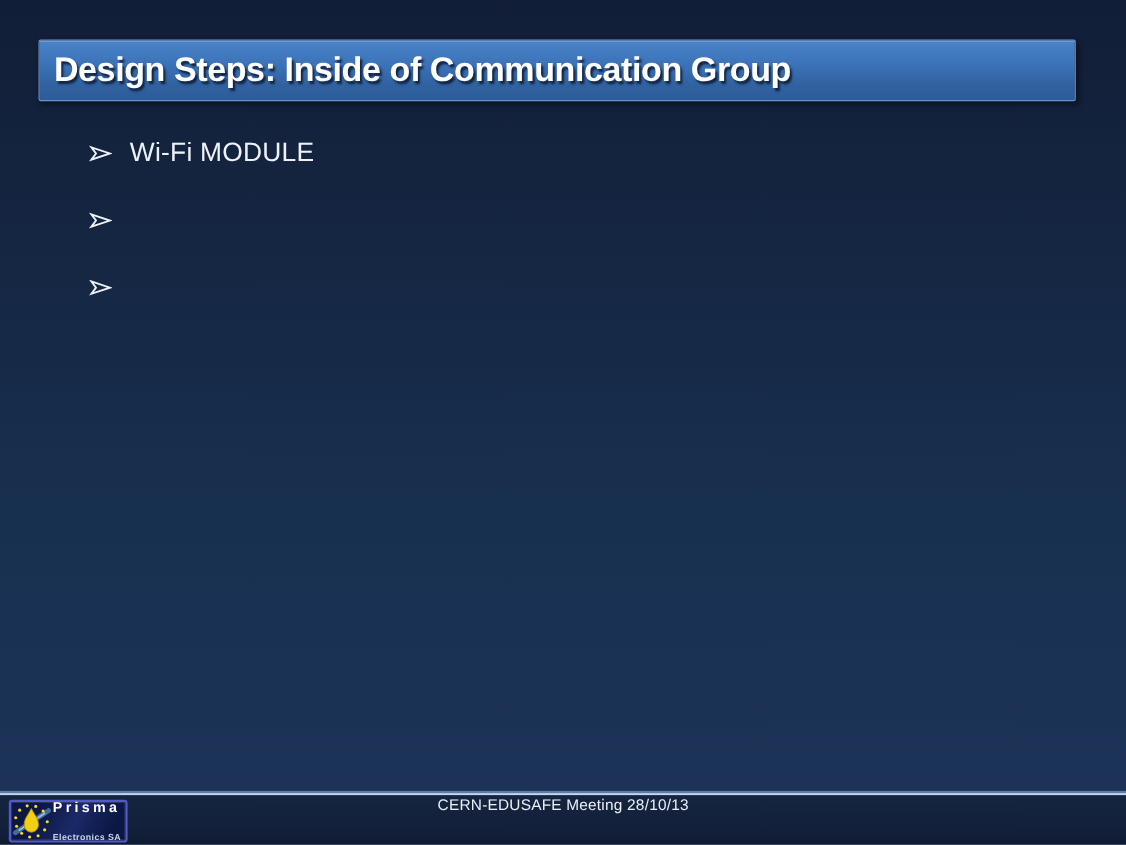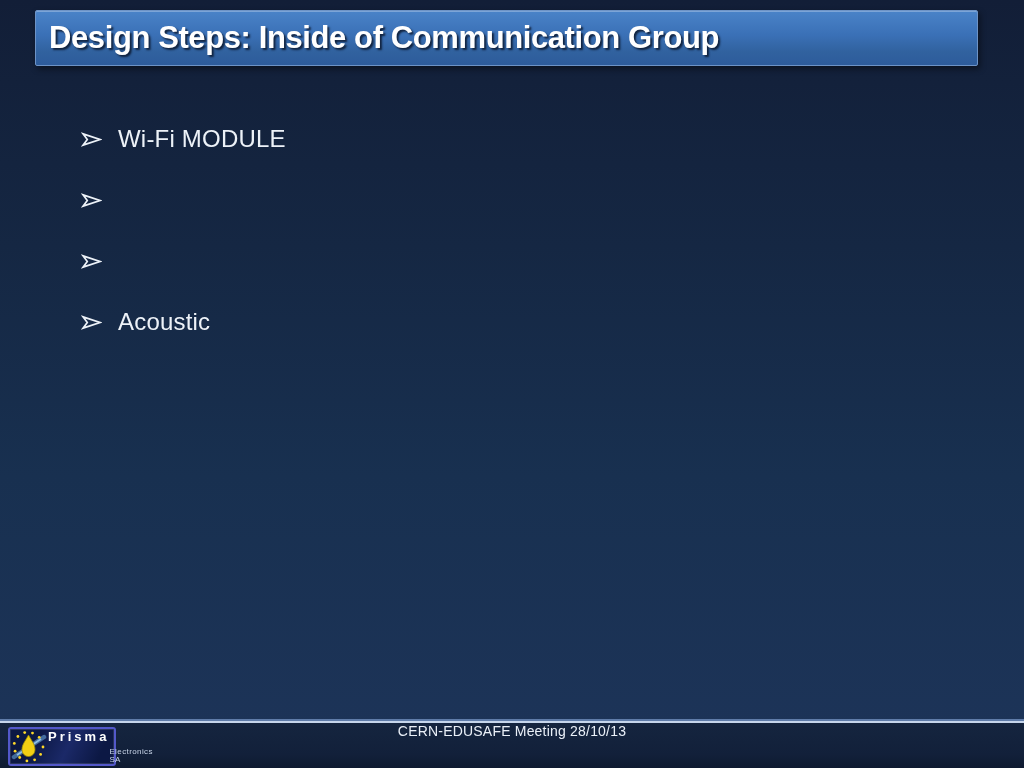--- a/index.html
+++ b/index.html
@@ -1,21 +1,21 @@
 <!DOCTYPE html>
 <html style="--background-top: #121e37; --background-bottom: #1d3459; --banner-top: #4a83c8; --banner-bottom: #2d5b9b; --divider-soft: #5f7ca9; --divider-bright: #c6d6ec; --footer-band: #12203a; --logo-border: #5358ca; --star-yellow: #f2cf13; --text-white: #ffffff;"><head>
 <meta charset="utf-8">
 <style>
   html,body{margin:0;padding:0;}
   body{width:1024px;height:768px;overflow:hidden;font-family:"Liberation Sans",sans-serif;}
   .slide{position:relative;width:1024px;height:768px;
     background:linear-gradient(180deg,var(--background-top,#121e37) 0%,#152743 32%,#183050 62%,var(--background-bottom,#1d3459) 100%);}
 
   
-  .title-banner{position:absolute;left:35px;top:10px;width:943px;height:56px;box-sizing:border-box;
+  .title-banner{position:absolute;left:35px;top:36px;width:943px;height:56px;box-sizing:border-box;
     border:1px solid #6d93c6;border-radius:2px;
     background:linear-gradient(180deg,var(--banner-top,#4a83c8) 0%,#3a70b6 45%,#31629f 75%,var(--banner-bottom,#2d5b9b) 100%);
     box-shadow:inset 0 1px 0 rgba(255,255,255,.28),2px 3px 6px rgba(0,0,0,.45);
     display:flex;align-items:center;padding-left:13px;}
   .title-banner h1{margin:0;font-size:31px;font-weight:bold;color:#ffffff;letter-spacing:-0.4px;
     text-shadow:2px 2px 2px rgba(10,22,44,.85);white-space:nowrap;}
 
   
   .bullets{position:absolute;left:81px;top:125px;margin:0;padding:0;list-style:none;}
   .bullet-item{display:flex;align-items:center;height:28px;margin-bottom:33px;text-align:center;}
@@ -31,23 +31,23 @@
     display:flex;align-items:flex-start;justify-content:center;}
   .footer-text{font-size:14px;color:#eaf0f8;letter-spacing:0.2px;}
 
   
   .logo{position:absolute;left:8px;top:727px;width:104px;height:35px;
     border:2px solid var(--logo-border,#5358ca);border-radius:3px;
     background:linear-gradient(115deg,#0c1844 25%,#1b2968 55%,#0c1844 85%);
     box-shadow:inset 0 0 0 1px rgba(255,255,255,.12);
     display:flex;align-items:center;}
   .logo-mark{width:36px;height:34px;margin-left:1px;flex:none;}
-  .logo-text{display:flex;line-height:1;margin-left:1px;}
+  .logo-text{display:flex;flex-direction:column;line-height:1;margin-left:1px;}
   .logo-name{font-size:13px;font-weight:bold;color:#ffffff;letter-spacing:3px;}
-  .logo-subtitle{font-size:8px;font-weight:normal;color:#c9d5e8;letter-spacing:.4px;margin-top:18px;}
+  .logo-subtitle{font-size:8px;font-weight:bold;color:#c9d5e8;letter-spacing:.4px;margin-top:18px;}
 </style>
 </head>
 <body>
 
 <div class="slide">
 
   <header class="title-banner">
     <h1>Design Steps: Inside of Communication Group</h1>
   </header>
 
@@ -60,26 +60,20 @@
     </li>
     <li class="bullet-item">
       <svg class="arrow-icon" viewBox="0 0 22 16">
           <path d="M2 2 L20 8 L2 14 L6.5 8 Z" fill="none" stroke="#edf2f8" stroke-width="1.8"></path>
         </svg>
     </li>
     <li class="bullet-item">
       <svg class="arrow-icon" viewBox="0 0 22 16">
           <path d="M2 2 L20 8 L2 14 L6.5 8 Z" fill="none" stroke="#edf2f8" stroke-width="1.8"></path>
         </svg>
-    </li>
-    <li class="bullet-item">
-      <svg class="arrow-icon" viewBox="0 0 22 16">
-          <path d="M2 2 L20 8 L2 14 L6.5 8 Z" fill="none" stroke="#edf2f8" stroke-width="1.8"></path>
-        </svg>
-      <span class="bullet-label">Acoustic</span>
     </li>
   </ul>
 
   <div class="divider">
     <div class="line-soft"></div>
     <div class="line-bright"></div>
   </div>
 
   <footer class="footer-band">
     <span class="footer-text">CERN-EDUSAFE Meeting 28/10/13</span>

